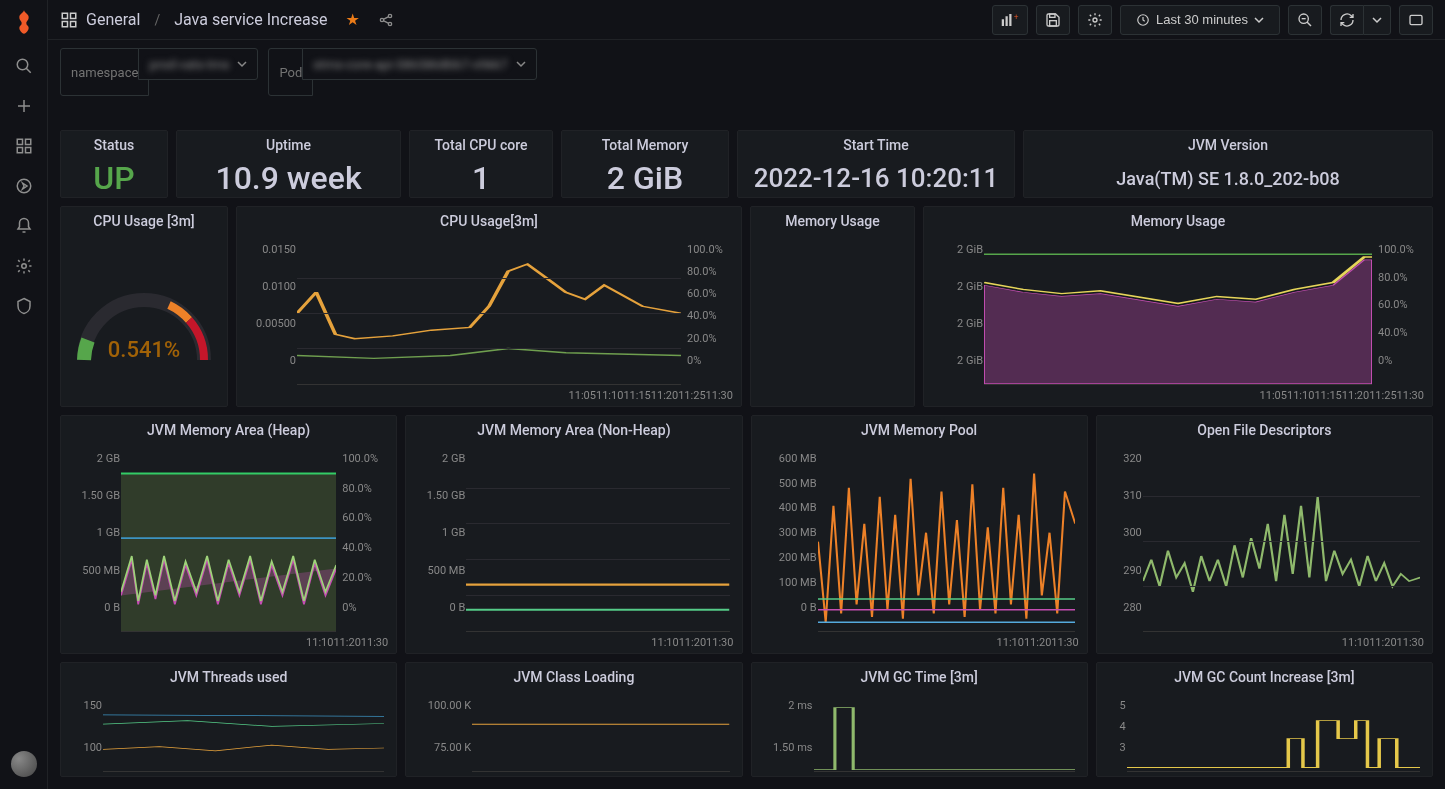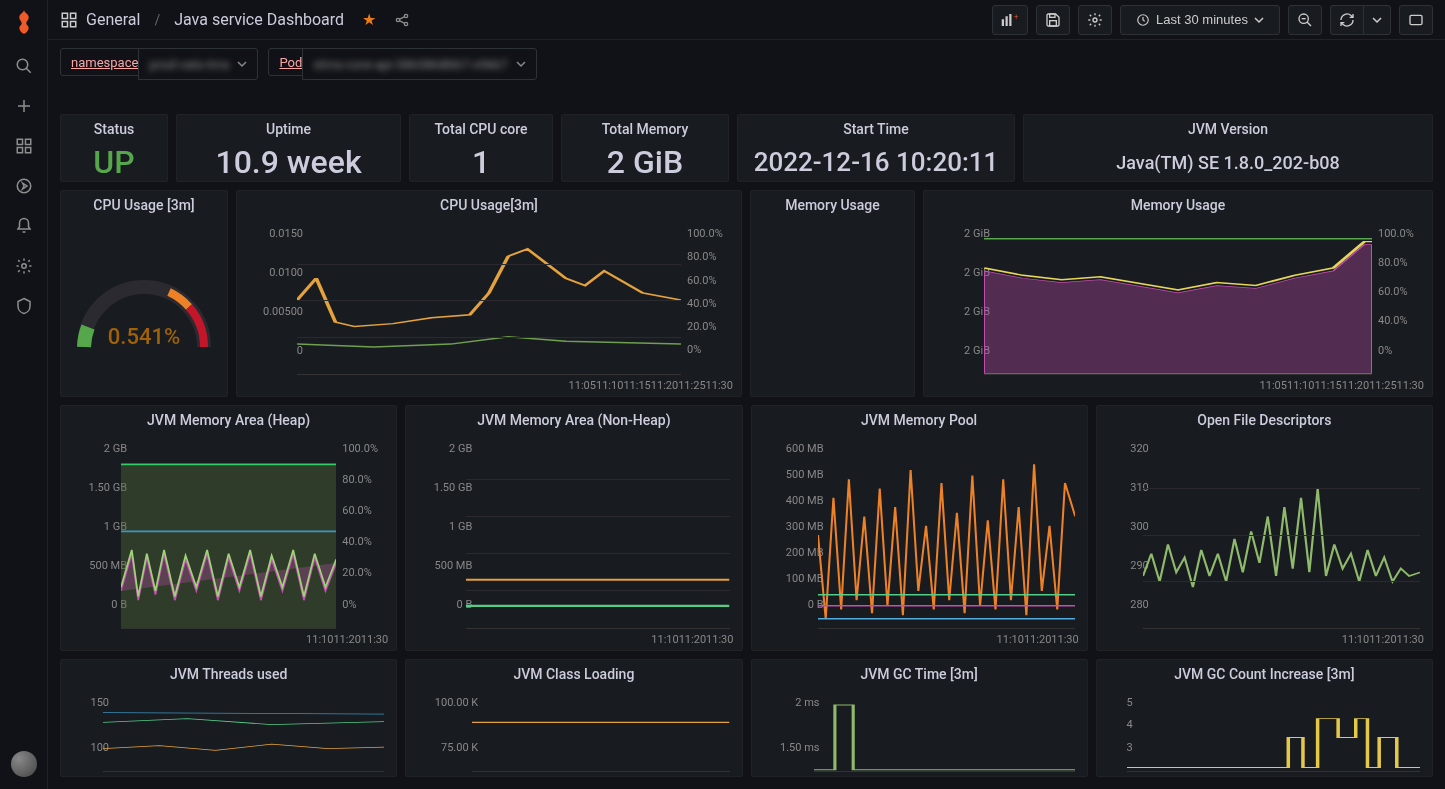--- a/index.html
+++ b/index.html
@@ -64,30 +64,29 @@
 .tb-group .tb-btn:first-child { border-radius: 3px 0 0 3px; }
 .tb-group .tb-btn:last-child { border-radius: 0 3px 3px 0; border-right: 1px solid #2c3235; }
 
 .varbar {
   padding: 8px 12px;
   display: flex;
   gap: 10px;
   align-items: center;
 }
 .varlabel {
-  height: 28px;
+  height: 48px;
   border: 1px solid #2c3235;
   background: #111217;
-  color: #fca5a5;
+  color: #737373;
   border-radius: 3px 0 0 3px;
   display: flex;
   align-items: center;
   padding: 0 10px;
   font-size: 13px;
-  text-decoration: underline;
 }
 .varselect {
   height: 32px;
   border: 1px solid #2c3235;
   background: #111217;
   color: #ccc;
   border-radius: 0 3px 3px 0;
   display: flex;
   align-items: center;
   padding: 0 10px;
@@ -130,21 +129,21 @@
 .stat-value.sm { font-size: 18px; }
 
 .gauge-wrap { position: relative; width: 160px; height: 100px; }
 .gauge-text { position: absolute; bottom: 8px; width: 100%; text-align: center; font-size: 22px; font-weight: 500; }
 .gauge-text.green { color: #a16207; }
 .gauge-text.orange { color: #ed8128; }
 
 .chart { position: absolute; inset: 8px 8px 4px 8px; display:flex; flex-direction:column; }
 .chart-canvas { flex:1; position:relative; }
 .chart-xaxis { display:flex; justify-content:flex-end; font-size:11px; color:#888; padding-top:4px; }
-.chart-yaxis-l { position:absolute; left:12px; top:0; bottom:18px; display:flex; flex-direction:column; justify-content:space-between; font-size:11px; color:#888; text-align:right; width:50px; padding-right:4px;}
+.chart-yaxis-l { position:absolute; left:5px; top:0; bottom:18px; display:flex; flex-direction:column; justify-content:space-between; font-size:11px; color:#888; text-align:right; width:50px; padding-right:4px;}
 .chart-yaxis-r { position:absolute; right:0; top:0; bottom:18px; display:flex; flex-direction:column; justify-content:space-between; font-size:11px; color:#888; text-align:left; width:50px; padding-left:4px;}
 .plot { position:absolute; left:52px; right:52px; top:0; bottom:0; border-bottom:1px solid #333;}
 .plot-noright { right: 4px; }
 .pline { position:absolute; left:0; right:0; border-top:1px solid #2a2a30; }
 
 svg { display:block; }
 .chev { width:10px; height:10px; }
 </style>
 </head>
 <body>
@@ -206,21 +205,21 @@
 
   <div class="topbar">
     <svg class="crumb-icon" viewBox="0 0 24 24" fill="none" stroke="currentColor" stroke-width="2">
         <rect x="3" y="3" width="7" height="7"></rect>
         <rect x="14" y="3" width="7" height="7"></rect>
         <rect x="3" y="14" width="7" height="7"></rect>
         <rect x="14" y="14" width="7" height="7"></rect>
       </svg>
     <span class="crumb">General</span>
     <span class="crumb-sep">/</span>
-    <span class="crumb">Java service Dashboard</span>
+    <span class="crumb">Java service Increase</span>
     <span class="star">★</span>
     <span class="share">
         <svg width="16" height="16" viewBox="0 0 24 24" fill="none" stroke="currentColor" stroke-width="2">
           <circle cx="6" cy="12" r="2.5"></circle>
           <circle cx="18" cy="6" r="2.5"></circle>
           <circle cx="18" cy="18" r="2.5"></circle>
           <line x1="8" y1="11" x2="16" y2="7"></line>
           <line x1="8" y1="13" x2="16" y2="17"></line>
         </svg>
       </span>

